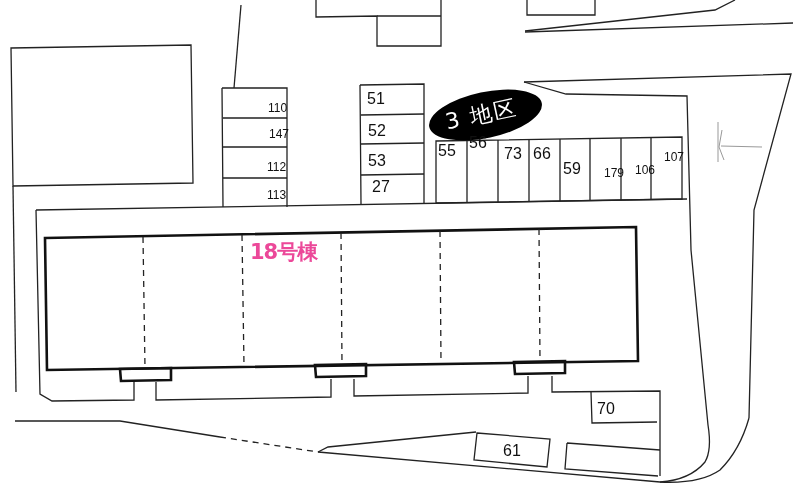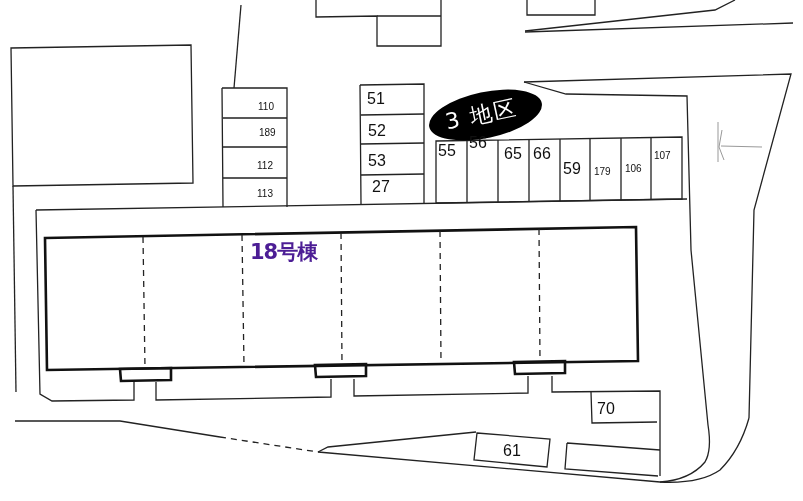--- a/index.html
+++ b/index.html
@@ -5,23 +5,23 @@
   html, body { margin: 0; padding: 0; background: #ffffff; }
   body { width: 803px; height: 501px; position: relative; overflow: hidden;
          font-family: "Liberation Sans", sans-serif; }
   svg.map { position: absolute; left: 0; top: 0; width: 803px; height: 501px; }
   .ln { fill: none; stroke: #222; stroke-width: 1.3; }
   .thick { fill: none; stroke: #111; stroke-width: 2.6; }
   .dash { fill: none; stroke: #222; stroke-width: 1.3; stroke-dasharray: 6 5; }
   .faint { fill: none; stroke: #999; stroke-width: 1; }
   .lbl { position: absolute; color: #111; font-family: "Liberation Sans", sans-serif; white-space: nowrap; }
   .s16 { font-size: 16px; }
-  .s13 { font-size: 10px; }
+  .s13 { font-size: 12px; margin-left: 10px; }
   .bldg-title { position: absolute; left: 250px; top: 238px; font-size: 21px; font-weight: bold;
-                font-family: "DejaVu Sans", sans-serif; color: #4c1d95; letter-spacing: -1px; }
+                font-family: "DejaVu Sans", sans-serif; color: #ec4899; letter-spacing: -1px; }
   .district { position: absolute; left: 428px; top: 92px; width: 115px; height: 46px;
               background: #000; border-radius: 50%; transform: rotate(-12deg); }
   .district-text { position: absolute; left: 445px; top: 100px; font-size: 22px; color: #fff;
                    transform: rotate(-12deg); font-family: "DejaVu Sans", sans-serif; letter-spacing: 2px; }
 </style>
 </head>
 <body>
 
 <svg class="map" viewBox="0 0 803 501">
 
@@ -78,32 +78,32 @@
 
   <path class="faint" d="M718,122 L718,162 M722,130 L719,147 L724,160 M721,146 L762,147"></path>
 </svg>
 
 <div class="district"></div>
 <div class="district-text">3 地区</div>
 
 <div class="bldg-title">18号棟</div>
 
 <div class="lbl s13" style="left:258px;top:101px">110</div>
-<div class="lbl s13" style="left:259px;top:127px">189</div>
+<div class="lbl s13" style="left:259px;top:127px">147</div>
 <div class="lbl s13" style="left:257px;top:160px">112</div>
 <div class="lbl s13" style="left:257px;top:188px">113</div>
 
 <div class="lbl s16" style="left:367px;top:90px">51</div>
 <div class="lbl s16" style="left:368px;top:122px">52</div>
 <div class="lbl s16" style="left:368px;top:152px">53</div>
 <div class="lbl s16" style="left:372px;top:178px">27</div>
 
 <div class="lbl s16" style="left:438px;top:142px">55</div>
 <div class="lbl s16" style="left:469px;top:134px">56</div>
-<div class="lbl s16" style="left:504px;top:145px">65</div>
+<div class="lbl s16" style="left:504px;top:145px">73</div>
 <div class="lbl s16" style="left:533px;top:145px">66</div>
 <div class="lbl s16" style="left:563px;top:160px">59</div>
 <div class="lbl s13" style="left:594px;top:166px">179</div>
 <div class="lbl s13" style="left:625px;top:163px">106</div>
 <div class="lbl s13" style="left:654px;top:150px">107</div>
 
 <div class="lbl s16" style="left:597px;top:400px">70</div>
 <div class="lbl s16" style="left:503px;top:442px">61</div>
 
 </body></html>

